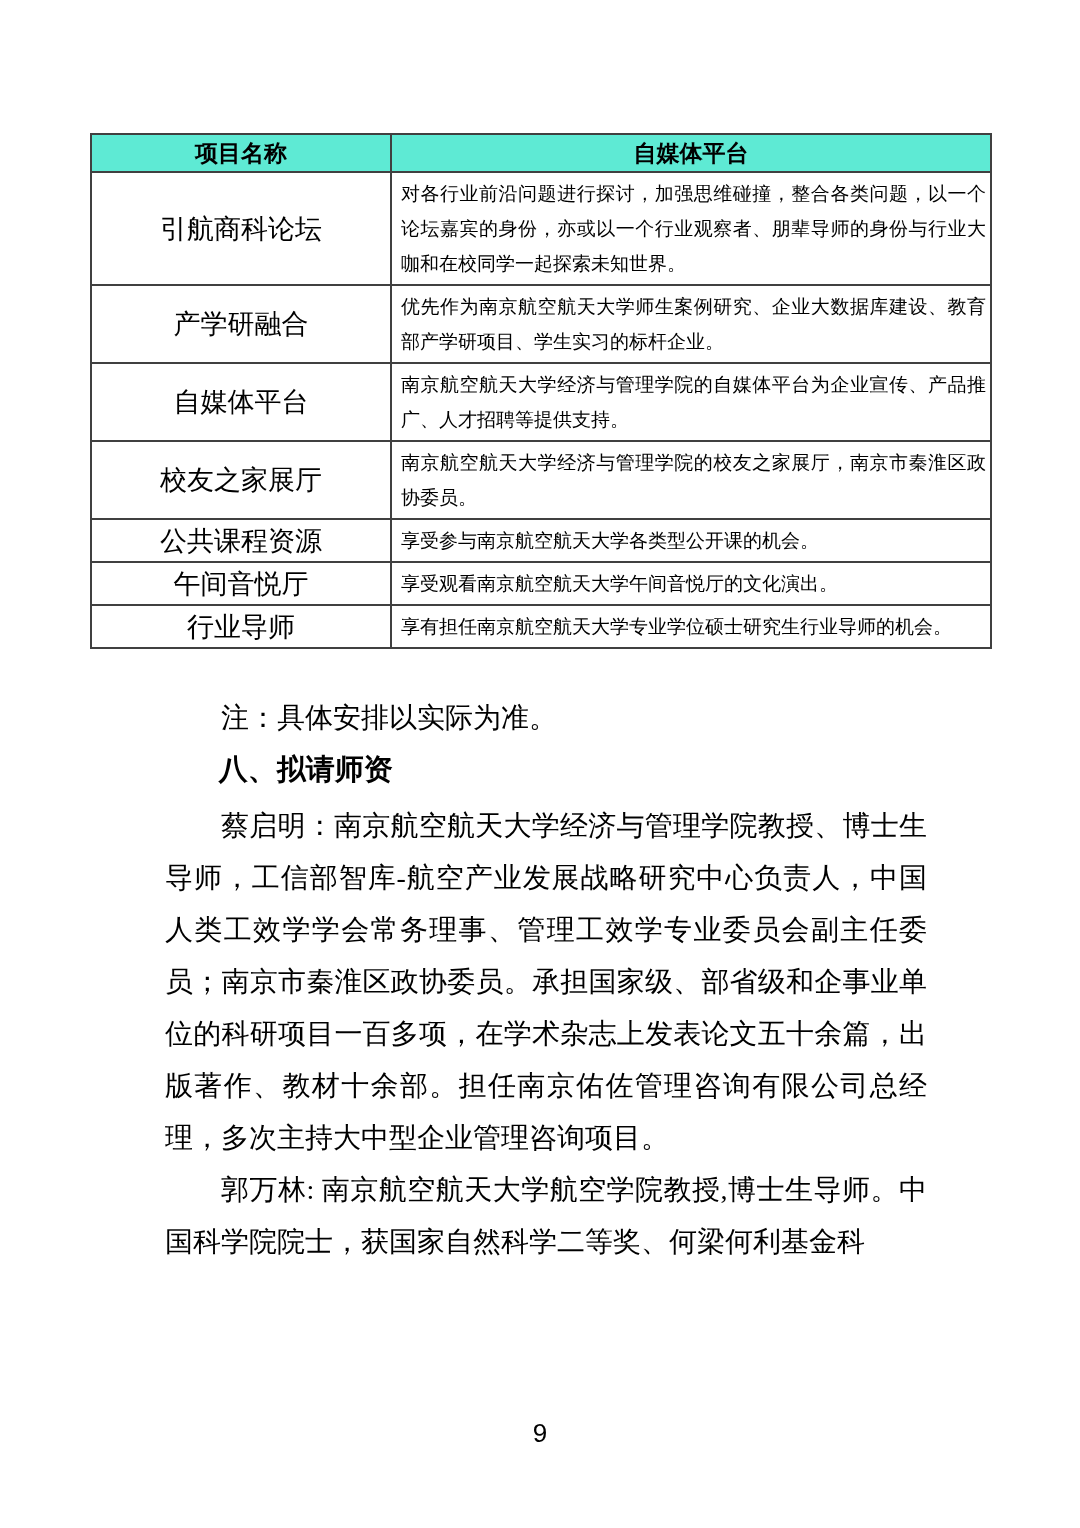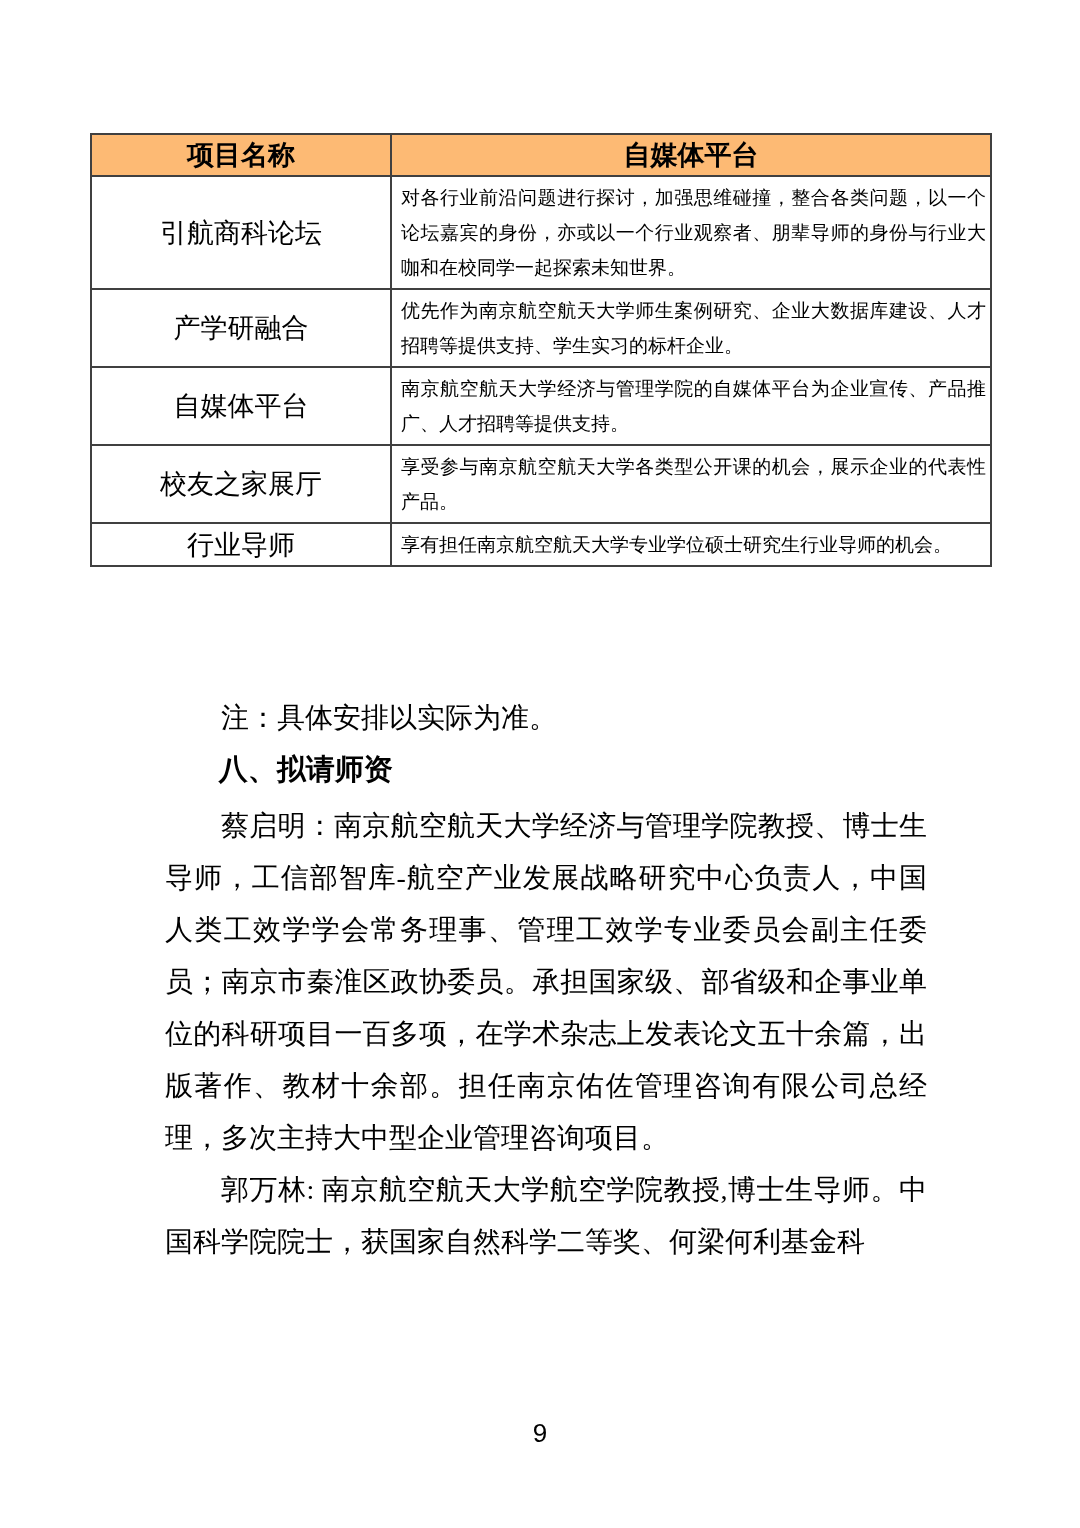--- a/index.html
+++ b/index.html
@@ -20,24 +20,24 @@
     left: 90px;
     top: 133px;
     width: 900px;
     border-collapse: collapse;
     table-layout: fixed;
   }
   .doc-table th, .doc-table td {
     border: 2px solid #404040;
   }
   .doc-table th {
-    background: #fdba74;
+    background: #5eead4;
     font-family: "Liberation Sans", "DejaVu Sans", sans-serif;
     font-weight: bold;
-    font-size: 27px;
+    font-size: 23px;
     height: 38px;
     text-align: center;
     padding: 2px 0;
   }
   .doc-table col.c1 { width: 300px; }
   .doc-table col.c2 { width: 600px; }
   .doc-table td.name-cell {
     text-align: center;
     vertical-align: middle;
     font-size: 27px;
@@ -110,29 +110,37 @@
         <th>自媒体平台</th>
       </tr>
     </thead>
     <tbody>
       <tr>
         <td class="name-cell">引航商科论坛</td>
         <td class="content-cell">对各行业前沿问题进行探讨，加强思维碰撞，整合各类问题，以一个论坛嘉宾的身份，亦或以一个行业观察者、朋辈导师的身份与行业大咖和在校同学一起探索未知世界。</td>
       </tr>
       <tr>
         <td class="name-cell">产学研融合</td>
-        <td class="content-cell">优先作为南京航空航天大学师生案例研究、企业大数据库建设、人才招聘等提供支持、学生实习的标杆企业。</td>
+        <td class="content-cell">优先作为南京航空航天大学师生案例研究、企业大数据库建设、教育部产学研项目、学生实习的标杆企业。</td>
       </tr>
       <tr>
         <td class="name-cell">自媒体平台</td>
         <td class="content-cell">南京航空航天大学经济与管理学院的自媒体平台为企业宣传、产品推广、人才招聘等提供支持。</td>
       </tr>
       <tr>
         <td class="name-cell">校友之家展厅</td>
-        <td class="content-cell">享受参与南京航空航天大学各类型公开课的机会，展示企业的代表性产品。</td>
+        <td class="content-cell">南京航空航天大学经济与管理学院的校友之家展厅，南京市秦淮区政协委员。</td>
+      </tr>
+      <tr>
+        <td class="name-cell">公共课程资源</td>
+        <td class="content-cell">享受参与南京航空航天大学各类型公开课的机会。</td>
+      </tr>
+      <tr>
+        <td class="name-cell">午间音悦厅</td>
+        <td class="content-cell">享受观看南京航空航天大学午间音悦厅的文化演出。</td>
       </tr>
       <tr>
         <td class="name-cell">行业导师</td>
         <td class="content-cell">享有担任南京航空航天大学专业学位硕士研究生行业导师的机会。</td>
       </tr>
     </tbody>
   </table>
 
   <div class="body-text">
     <p class="note-line">注：具体安排以实际为准。</p>

